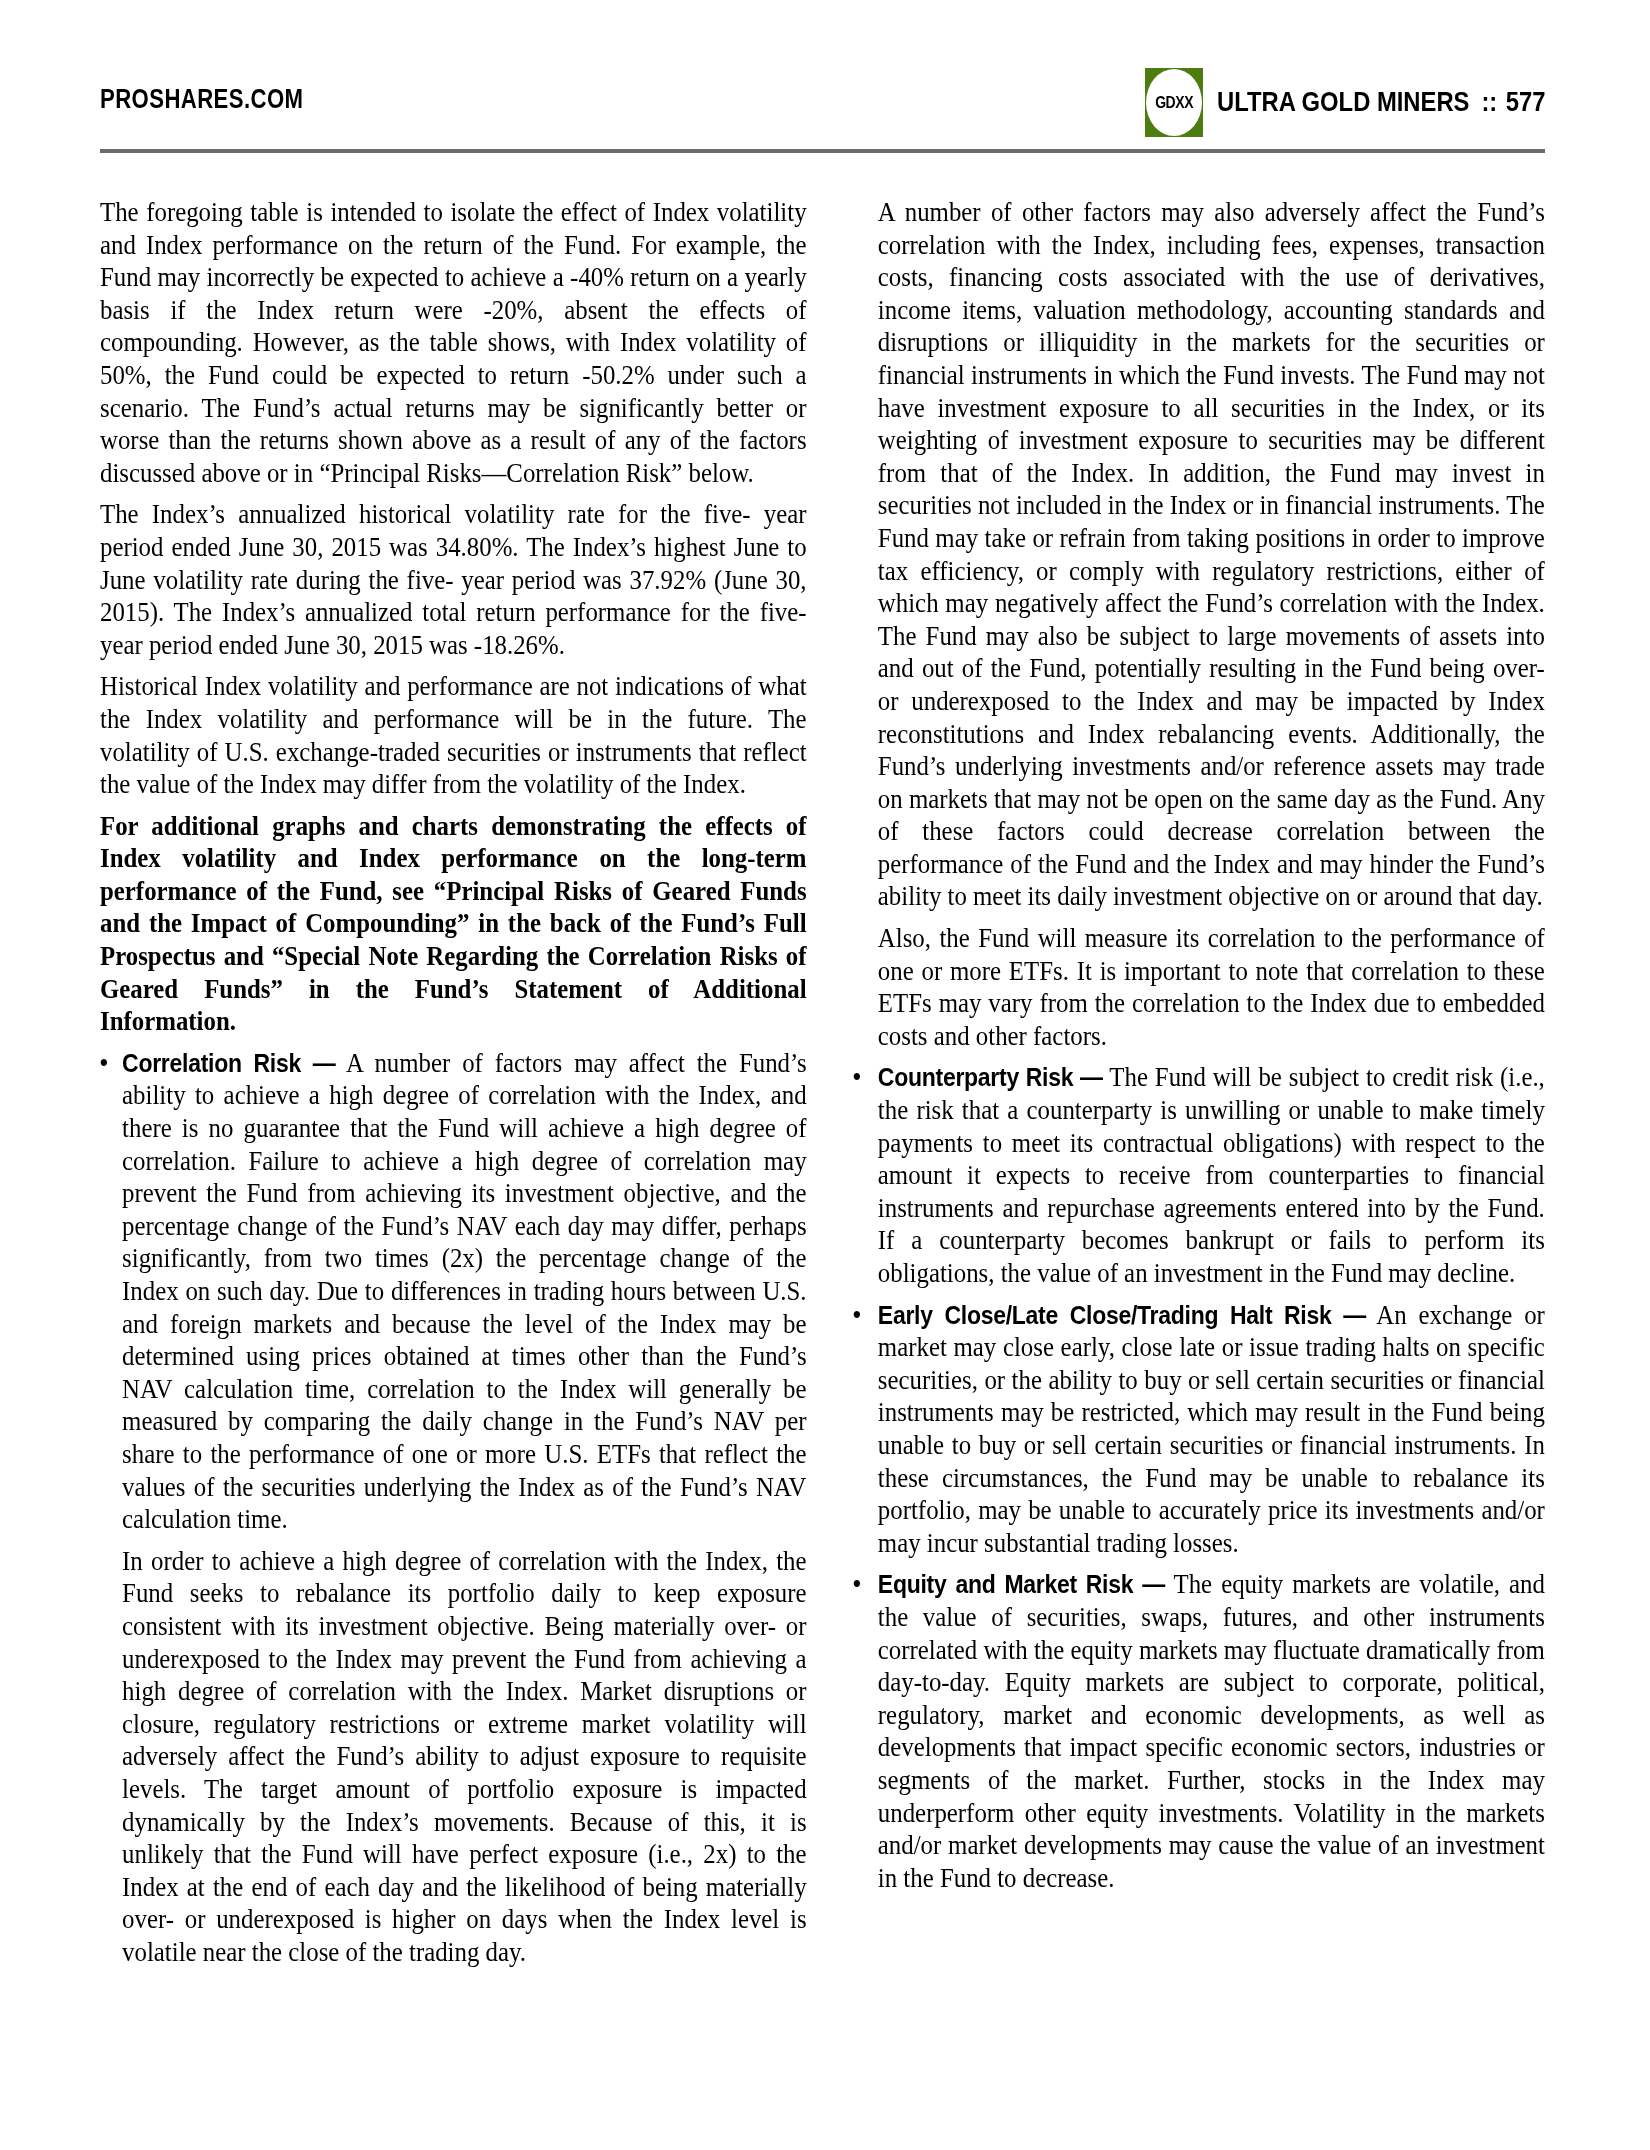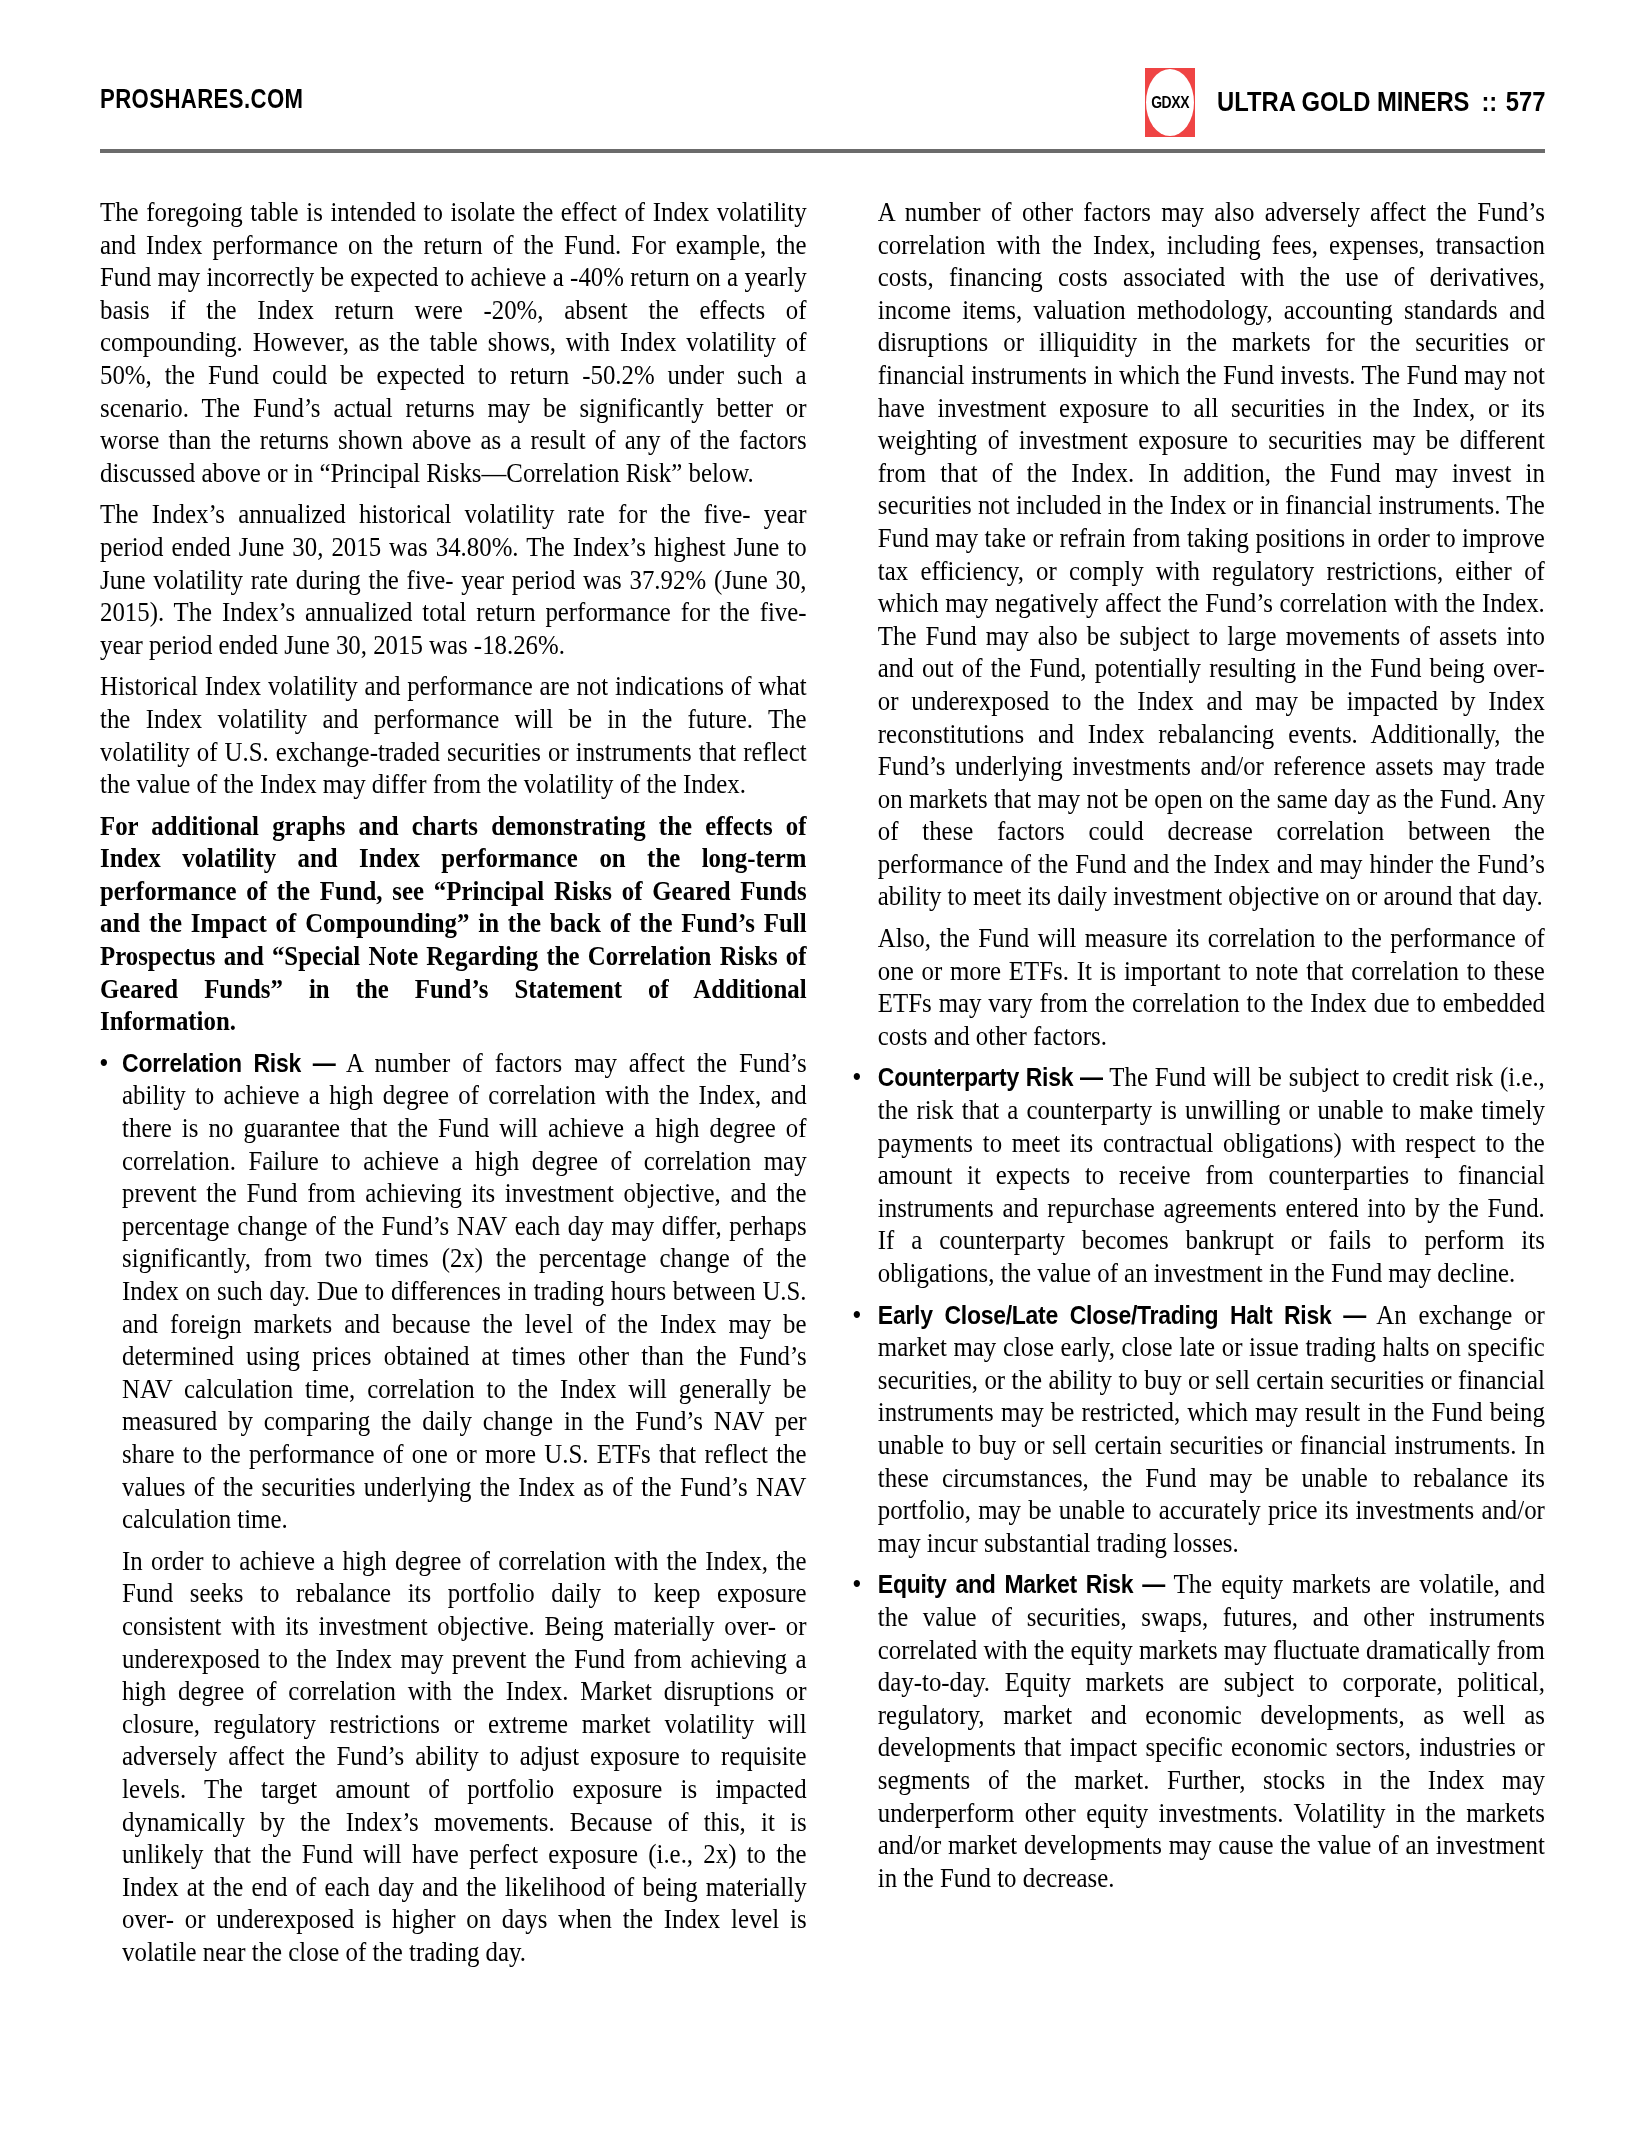--- a/index.html
+++ b/index.html
@@ -13,22 +13,22 @@
   }
   
   .site{
     position:absolute;left:100px;top:86px;
     font-family:"Liberation Sans","DejaVu Sans",sans-serif;
     font-weight:700;font-size:27px;line-height:27px;
     transform:scaleX(0.82);transform-origin:0 50%;
     letter-spacing:0.5px;white-space:nowrap;
   }
   .badge{
-    position:absolute;left:1145px;top:68px;width:50px;height:69px;
-    background:#ef4444;
+    position:absolute;left:1145px;top:68px;width:58px;height:69px;
+    background:#4d7c0f;
     text-align:right;
   }
   .badge-oval{
     position:absolute;left:1px;top:1px;right:1px;bottom:1px;
     background:#fff;border-radius:50%;
     display:flex;align-items:center;justify-content:center;
   }
   .badge-oval span{
     font-family:"Liberation Sans","DejaVu Sans",sans-serif;
     font-weight:700;font-size:17px;letter-spacing:-0.5px;

